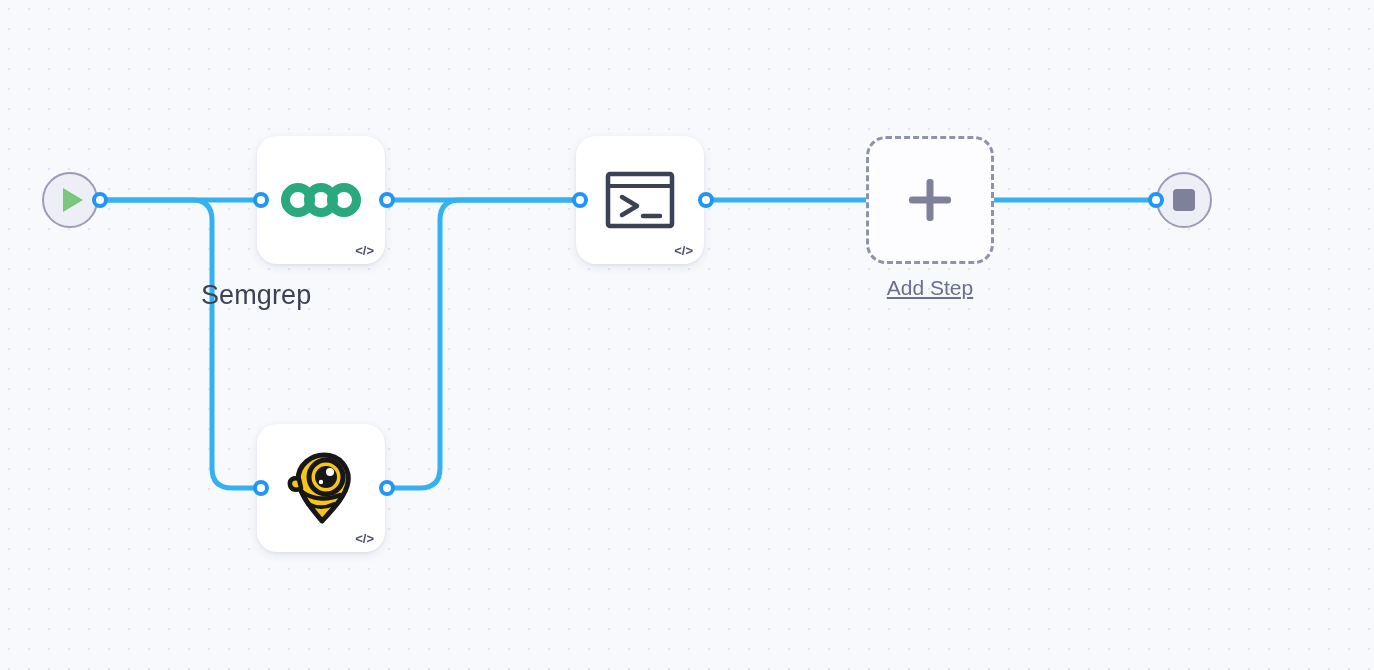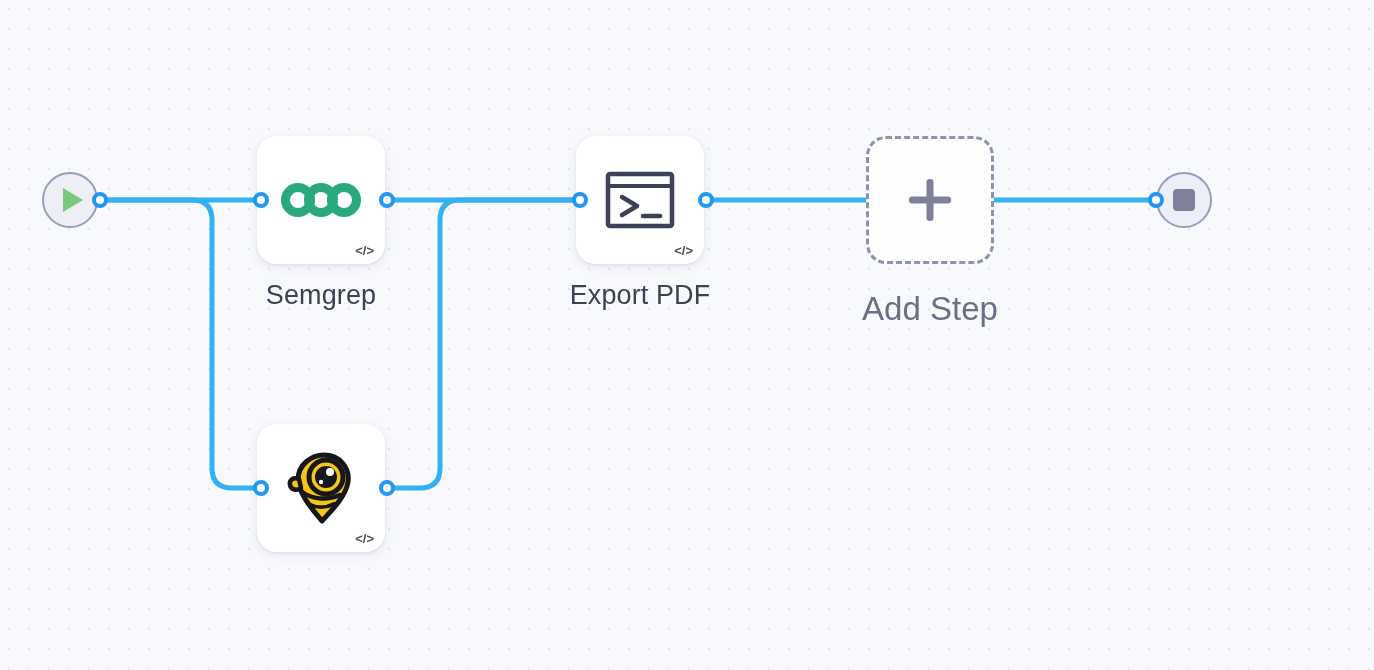--- a/index.html
+++ b/index.html
@@ -83,21 +83,21 @@
     right: 11px;
     bottom: 7px;
     font-size: 13px;
     line-height: 1;
     font-weight: 700;
     color: #4a4e63;
     font-family: "Liberation Sans", sans-serif;
   }
   .step-label {
     margin-top: 16px;
-    text-align: center;
+    text-align: left;
     font-size: 27px;
     color: #3d4156;
     letter-spacing: 0.1px;
     white-space: nowrap;
   }
 
   #node-semgrep   { left: 257px; top: 136px; }
   #node-exportpdf { left: 576px; top: 136px; }
   #node-bandit    { left: 257px; top: 424px; }
 
@@ -142,27 +142,28 @@
     left: 50%; top: 0;
     width: 7px; height: 42px;
     transform: translateX(-50%);
   }
   .plus-glyph::after {
     top: 50%; left: 0;
     width: 42px; height: 7px;
     transform: translateY(-50%);
   }
   .addstep-label {
-    margin-top: 26px;
+    margin-top: 12px;
     width: 240px;
     margin-left: -56px;
     text-align: center;
-    font-size: 33px;
+    font-size: 21px;
     color: #6b6f87;
     white-space: nowrap;
+    text-decoration: underline;
   }
 
   
   .port {
     position: absolute;
     width: 16px;
     height: 16px;
     border-radius: 50%;
     background: #ffffff;
     border: 4px solid #2196f3;
@@ -241,21 +242,20 @@
   <div id="node-exportpdf" class="step">
     <div class="step-card">
       <svg class="logo" width="70" height="58" viewBox="0 0 70 58" xmlns="http://www.w3.org/2000/svg">
         <rect x="3" y="3" width="64" height="52" rx="2" fill="#ffffff" stroke="#3d4156" stroke-width="4.5"></rect>
         <line x1="3" y1="15" x2="67" y2="15" stroke="#3d4156" stroke-width="4"></line>
         <polyline points="17,26 32,35 17,44" fill="none" stroke="#3d4156" stroke-width="4.5" stroke-linecap="round" stroke-linejoin="round"></polyline>
         <line x1="38" y1="45" x2="55" y2="45" stroke="#3d4156" stroke-width="4.5" stroke-linecap="round"></line>
       </svg>
       <span class="code-badge">&lt;/&gt;</span>
     </div>
-    <div class="step-label">Export PDF</div>
   </div>
   <div class="port" style="left:572px; top:192px;"></div>
   <div class="port" style="left:698px; top:192px;"></div>
 
   <div id="node-addstep">
     <div class="addstep-card">
       <div class="plus-glyph"></div>
     </div>
     <div class="addstep-label">Add Step</div>
   </div>

